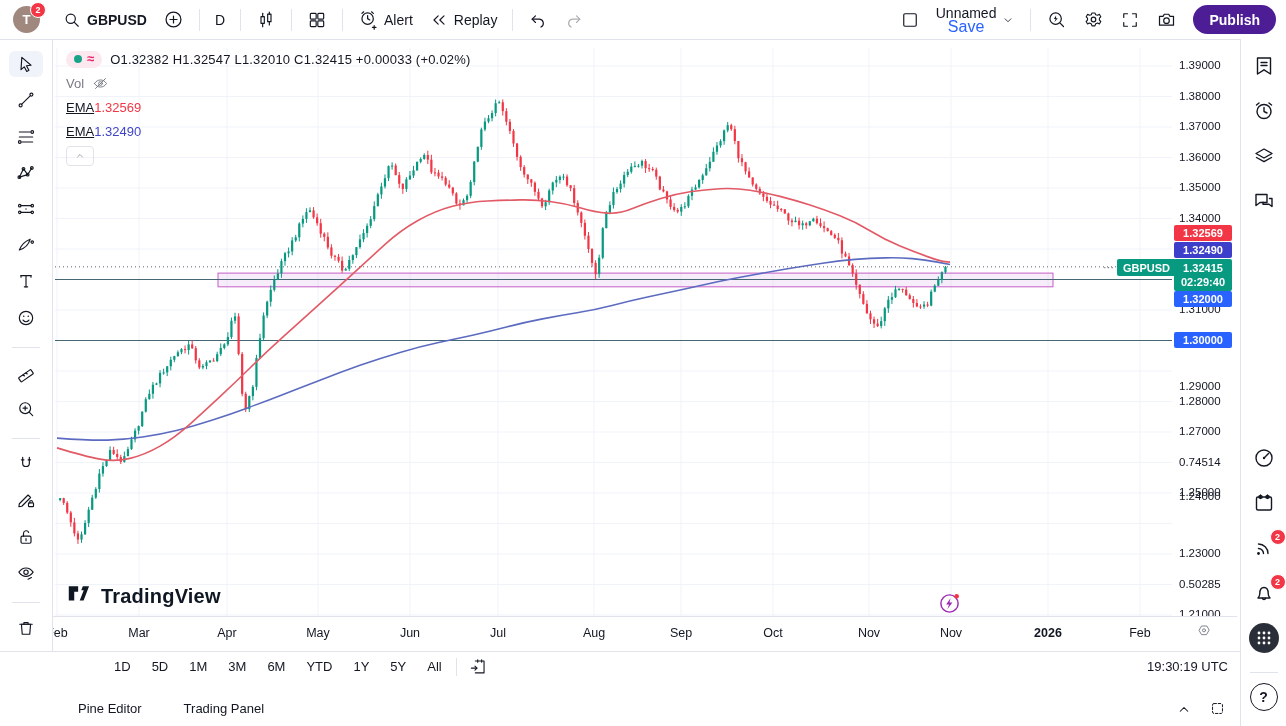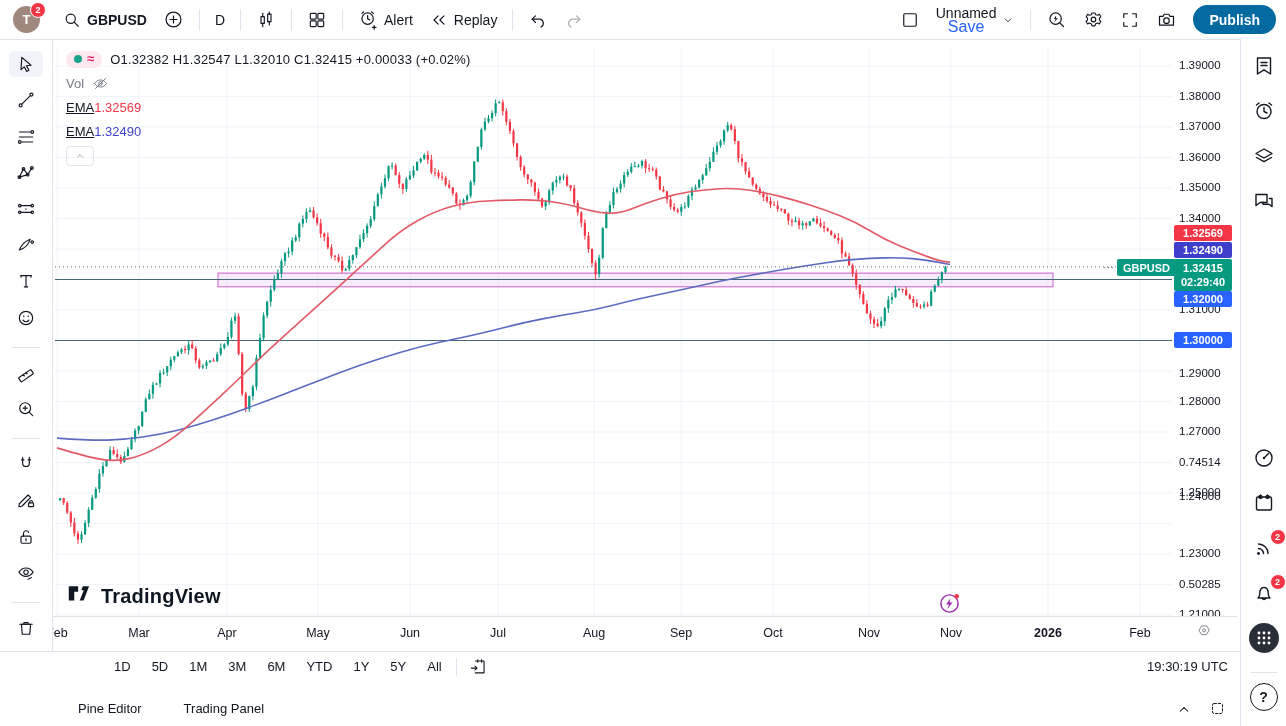--- a/index.html
+++ b/index.html
@@ -13,21 +13,21 @@
   .tb-btn{display:flex;align-items:center;gap:5px;padding:0 8px;height:32px;border-radius:6px;cursor:pointer;}
   .avatar{position:relative;width:27px;height:27px;border-radius:50%;background:#a1887f;color:#fff;
           display:flex;align-items:center;justify-content:center;font-weight:700;font-size:13px;margin-left:13px;}
   .badge{position:absolute;top:-4px;right:-6px;width:14px;height:14px;border-radius:50%;background:#f23645;
          color:#fff;font-size:9px;font-weight:700;display:flex;align-items:center;justify-content:center;border:1px solid #fff;}
   .sym{font-weight:700;font-size:14px;}
   .tb-label{font-size:14px;}
   .unnamed{display:flex;flex-direction:column;align-items:center;line-height:13px;}
   .unnamed .nm{font-size:14px;}
   .unnamed .sv{font-size:16px;color:#2962ff;}
-  .publish{background:#0369a1;color:#fff;font-size:14px;font-weight:600;border:none;border-radius:15px;
+  .publish{background:#4c1d95;color:#fff;font-size:14px;font-weight:600;border:none;border-radius:15px;
            height:29px;padding:0 16px;margin:0 10px 0 8px;cursor:pointer;}
   .muted-ico{opacity:.35;}
   
   .ltb{position:absolute;left:0;top:39px;width:53px;height:612px;background:#fff;border-right:1px solid #e0e3eb;
        display:flex;flex-direction:column;align-items:center;padding-top:12px;box-sizing:border-box;z-index:5;}
   .ltb .tool{width:34px;height:28px;margin-bottom:10px;display:flex;align-items:center;justify-content:center;border-radius:6px;cursor:pointer;}
   .ltb .tool.sel{background:#f0f3fa;}
   .ltb .div{width:28px;height:1px;background:#e0e3eb;margin:6px 0 12px 0;}
   
   .rsb{position:absolute;right:0;top:39px;width:46px;height:687px;background:#fff;border-left:1px solid #e0e3eb;
@@ -907,21 +907,21 @@
   </div>
 
   <div class="paxis" id="paxis">
       <div class="ptick" style="top: 20px;">1.39000</div>
       <div class="ptick" style="top: 50.5px;">1.38000</div>
       <div class="ptick" style="top: 81px;">1.37000</div>
       <div class="ptick" style="top: 111.5px;">1.36000</div>
       <div class="ptick" style="top: 142px;">1.35000</div>
       <div class="ptick" style="top: 172.5px;">1.34000</div>
       <div class="ptick" style="top: 264px;">1.31000</div>
-      <div class="ptick" style="top: 328px;">1.29000</div>
+      <div class="ptick" style="top: 341px;">1.29000</div>
       <div class="ptick" style="top: 355.5px;">1.28000</div>
       <div class="ptick" style="top: 386px;">1.27000</div>
       <div class="ptick" style="top: 416.5px;">0.74514</div>
       <div class="ptick" style="top: 447px;">1.25000</div>
       <div class="ptick" style="top: 451px;">1.24000</div>
       <div class="ptick" style="top: 508px;">1.23000</div>
       <div class="ptick" style="top: 538.5px;">0.50285</div>
       <div class="ptick" style="top: 569px;">1.21000</div>
     </div>
 

